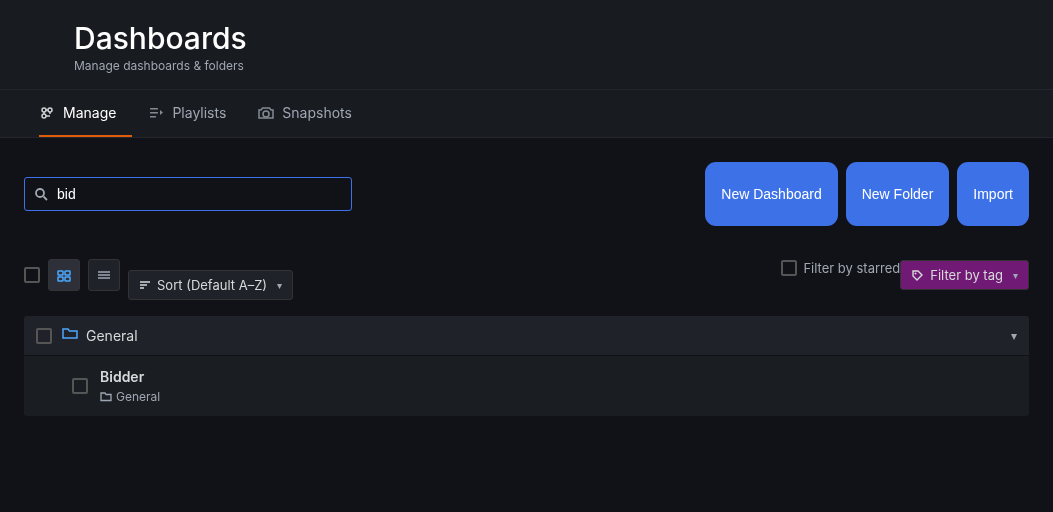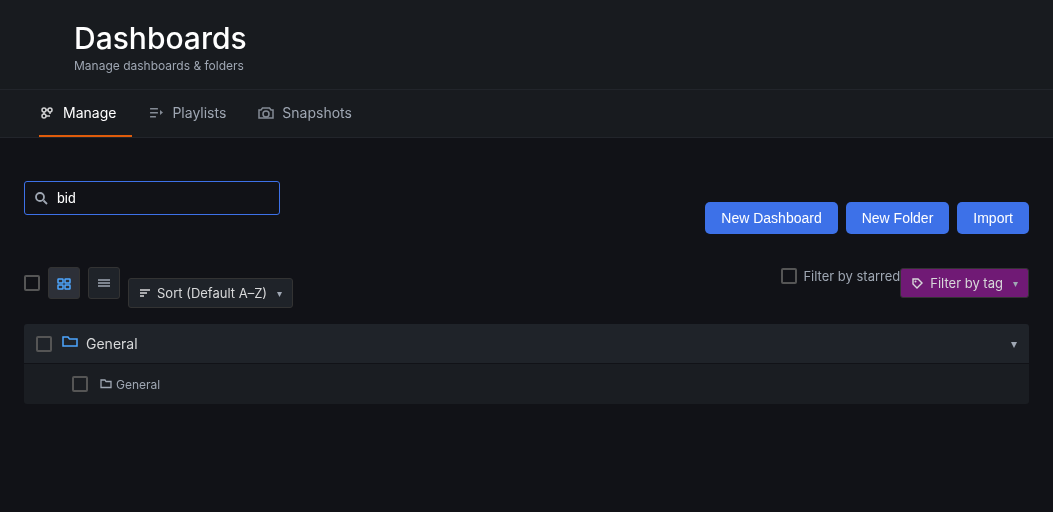--- a/index.html
+++ b/index.html
@@ -80,21 +80,21 @@
 
     
     .toolbar {
       display: flex;
       align-items: center;
       justify-content: space-between;
       margin-bottom: 16px;
     }
     .search-container {
       position: relative;
-      width: 256px;
+      width: 328px;
     }
     .search-icon-wrap {
       position: absolute;
       left: 10px;
       top: 50%;
       transform: translateY(-50%);
       color: #9fa7b3;
       display: flex;
       align-items: center;
     }
@@ -108,27 +108,26 @@
       padding: 8px 10px 8px 32px;
       outline: none;
     }
     .search-input::placeholder { color: #9fa7b3; }
 
     .btn-group {
       display: flex;
       gap: 8px;
     }
     .btn {
-      padding: 8px 16px;
+      padding: 24px 16px;
       border: none;
-      border-radius: 5px;
+      border-radius: 11px;
       font-size: 14px;
       font-weight: 500;
       cursor: pointer;
-      margin-top: 40px;
     }
     .btn-primary {
       background: #3d71e8;
       color: #ffffff;
     }
 
     
     .filter-row {
       display: flex;
       align-items: center;
@@ -387,20 +386,21 @@
           <path d="M1 3h5l1.5 2H15v7H1V3z"></path>
         </svg>
       </span>
       <span class="folder-name">General</span>
       <span class="folder-chevron">▾</span>
     </div>
 
     <div class="dashboard-item">
       <input type="checkbox" class="checkbox item-check" style="">
       <div class="item-info">
+        <div class="item-name">Bidder</div>
         <div class="item-path">
           <svg width="12" height="12" viewBox="0 0 12 12" fill="none" stroke="currentColor" stroke-width="1.3">
             <path d="M1 2h4l1 1.5H11v6H1V2z"></path>
           </svg>
           <span>General</span>
         </div>
       </div>
     </div>
   </div>
 

